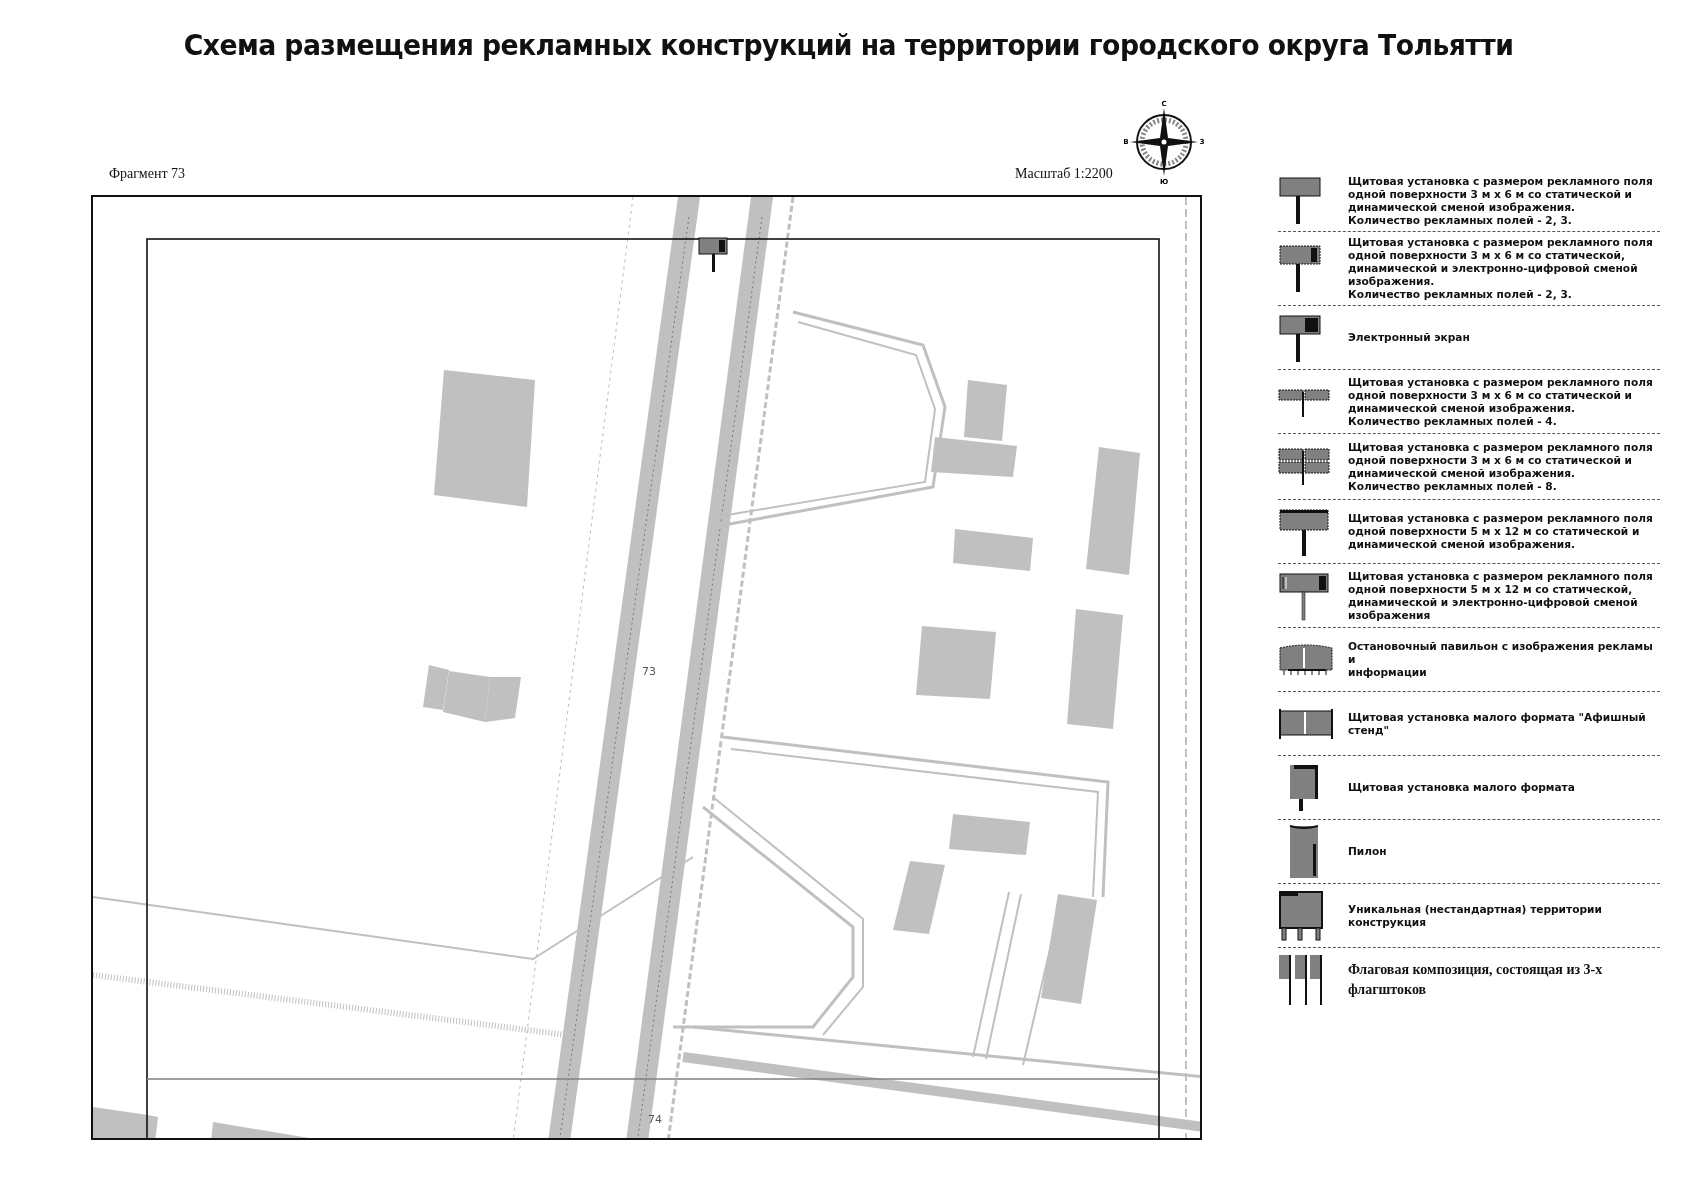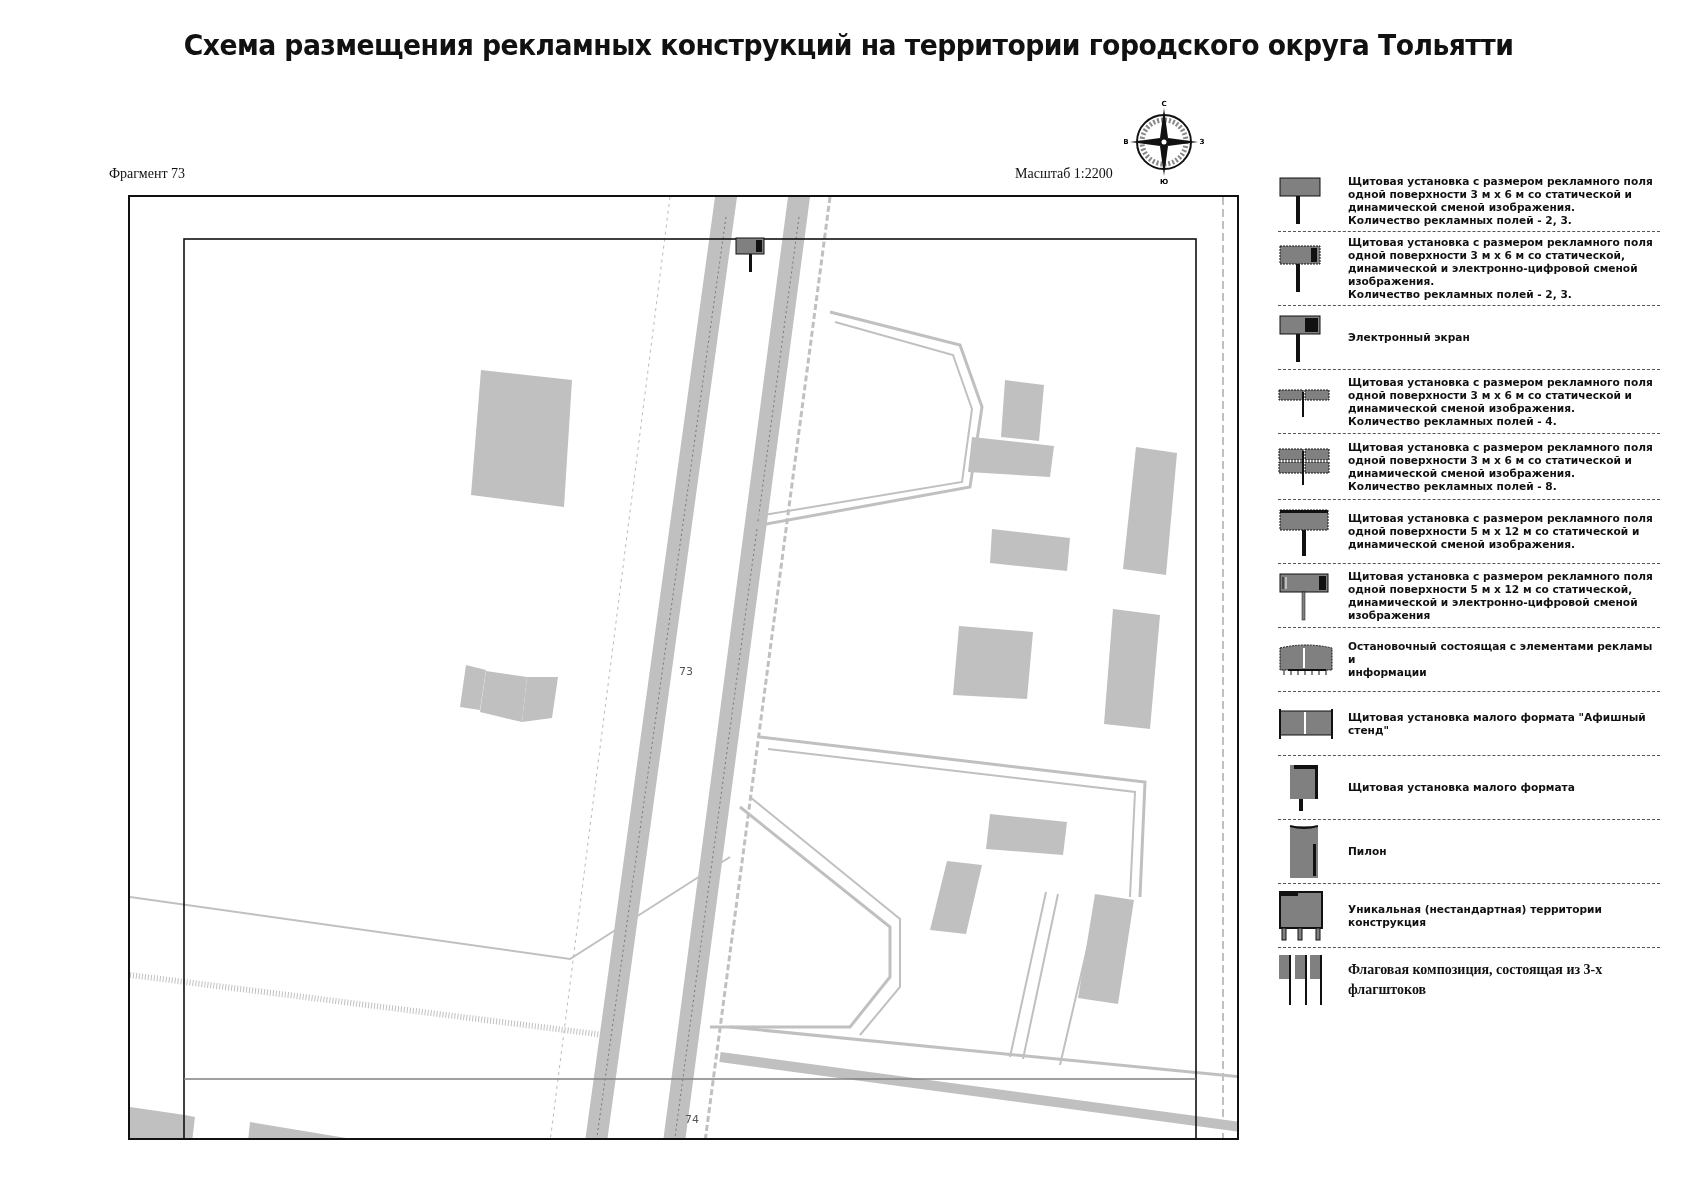--- a/index.html
+++ b/index.html
@@ -1,21 +1,21 @@
 <!DOCTYPE html>
 <html><head>
 <meta charset="utf-8">
 <style>
   html, body { margin:0; padding:0; background:#ffffff; }
   body { width:1697px; height:1200px; position:relative; overflow:hidden; font-family:"Liberation Sans", sans-serif; color:#111; }
   .title { position:absolute; left:0; width:1697px; top:28px; text-align:center; font-family:"DejaVu Sans", sans-serif; font-weight:bold; font-size:29px; letter-spacing:-0.6px; transform:scaleX(0.92); transform-origin:center; color:#111; }
   .frag { position:absolute; left:91px; top:166px; font-family:"Liberation Serif", serif; font-size:14px;margin-left:18px; }
   .scale { position:absolute; left:1015px; top:166px; font-family:"Liberation Serif", serif; font-size:14px; }
   .compass { position:absolute; left:1124px; top:100px; width:80px; height:84px; }
-  .mapframe { position:absolute; left:91px; top:195px; width:1111px; height:945px; border:2px solid #111; box-sizing:border-box; overflow:hidden; background:#fff;margin-left:37px; }
+  .mapframe { position:absolute; left:91px; top:195px; width:1111px; height:945px; border:2px solid #111; box-sizing:border-box; overflow:hidden; background:#fff; }
   .mapframe svg { position:absolute; left:0; top:0; }
   .legend { position:absolute; left:1278px; top:170px; width:382px; }
   .lrow { position:relative; display:flex; align-items:center; border-bottom:1.5px dashed #555; box-sizing:border-box;font-weight:bold; }
   .lrow:last-child { border-bottom:none; }
   .licon { width:66px; flex:0 0 66px; display:flex; align-items:center; justify-content:flex-start; }
   .ltext { font-family:"DejaVu Sans", sans-serif; font-size:10.6px; line-height:13px; color:#111; padding-left:4px; white-space:pre-line; }
   .ltext.serif { font-family:"Liberation Serif", serif; font-size:14px; line-height:20px; }
 </style>
 </head>
 <body>
@@ -209,21 +209,21 @@
             <line x1="6" y1="28" x2="6" y2="33"></line>
             <line x1="13" y1="28" x2="13" y2="33"></line>
             <line x1="20" y1="28" x2="20" y2="33"></line>
             <line x1="27" y1="28" x2="27" y2="33"></line>
             <line x1="34" y1="28" x2="34" y2="33"></line>
             <line x1="41" y1="28" x2="41" y2="33"></line>
             <line x1="48" y1="28" x2="48" y2="33"></line>
           </g>
         </svg>
     </div>
-    <div class="ltext">Остановочный состоящая с элементами рекламы и
+    <div class="ltext">Остановочный павильон с изображения рекламы и
 информации</div>
   </div>
   <div class="lrow" style="height:64px">
     <div class="licon">
       <svg width="56" height="32">
           <rect x="2" y="3" width="52" height="24" fill="#808080" stroke="#111"></rect>
           <line x1="27" y1="4" x2="27" y2="26" stroke="#fff" stroke-width="2"></line>
           <rect x="1" y="1" width="2" height="30" fill="#111"></rect>
           <rect x="53" y="1" width="2" height="30" fill="#111"></rect>
         </svg>

